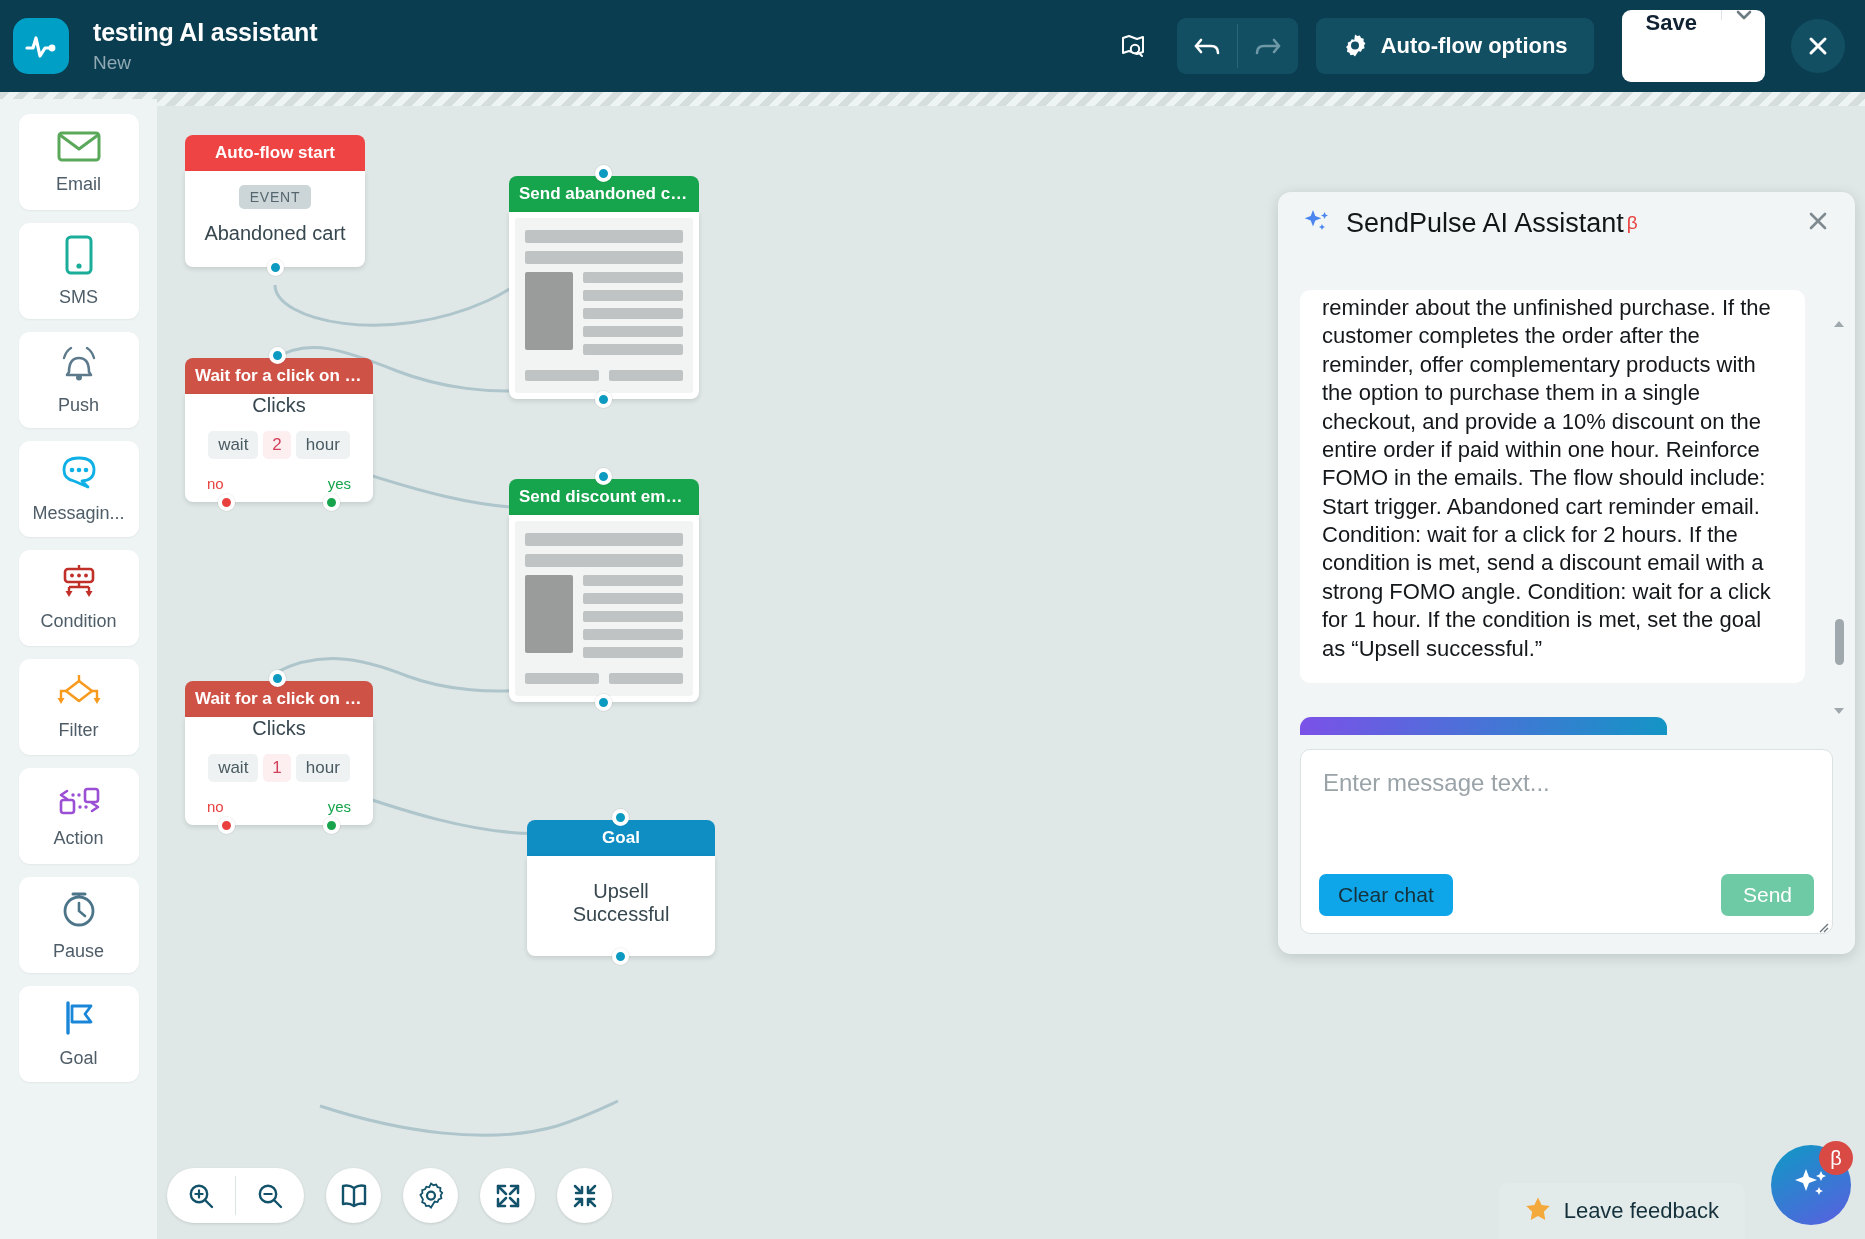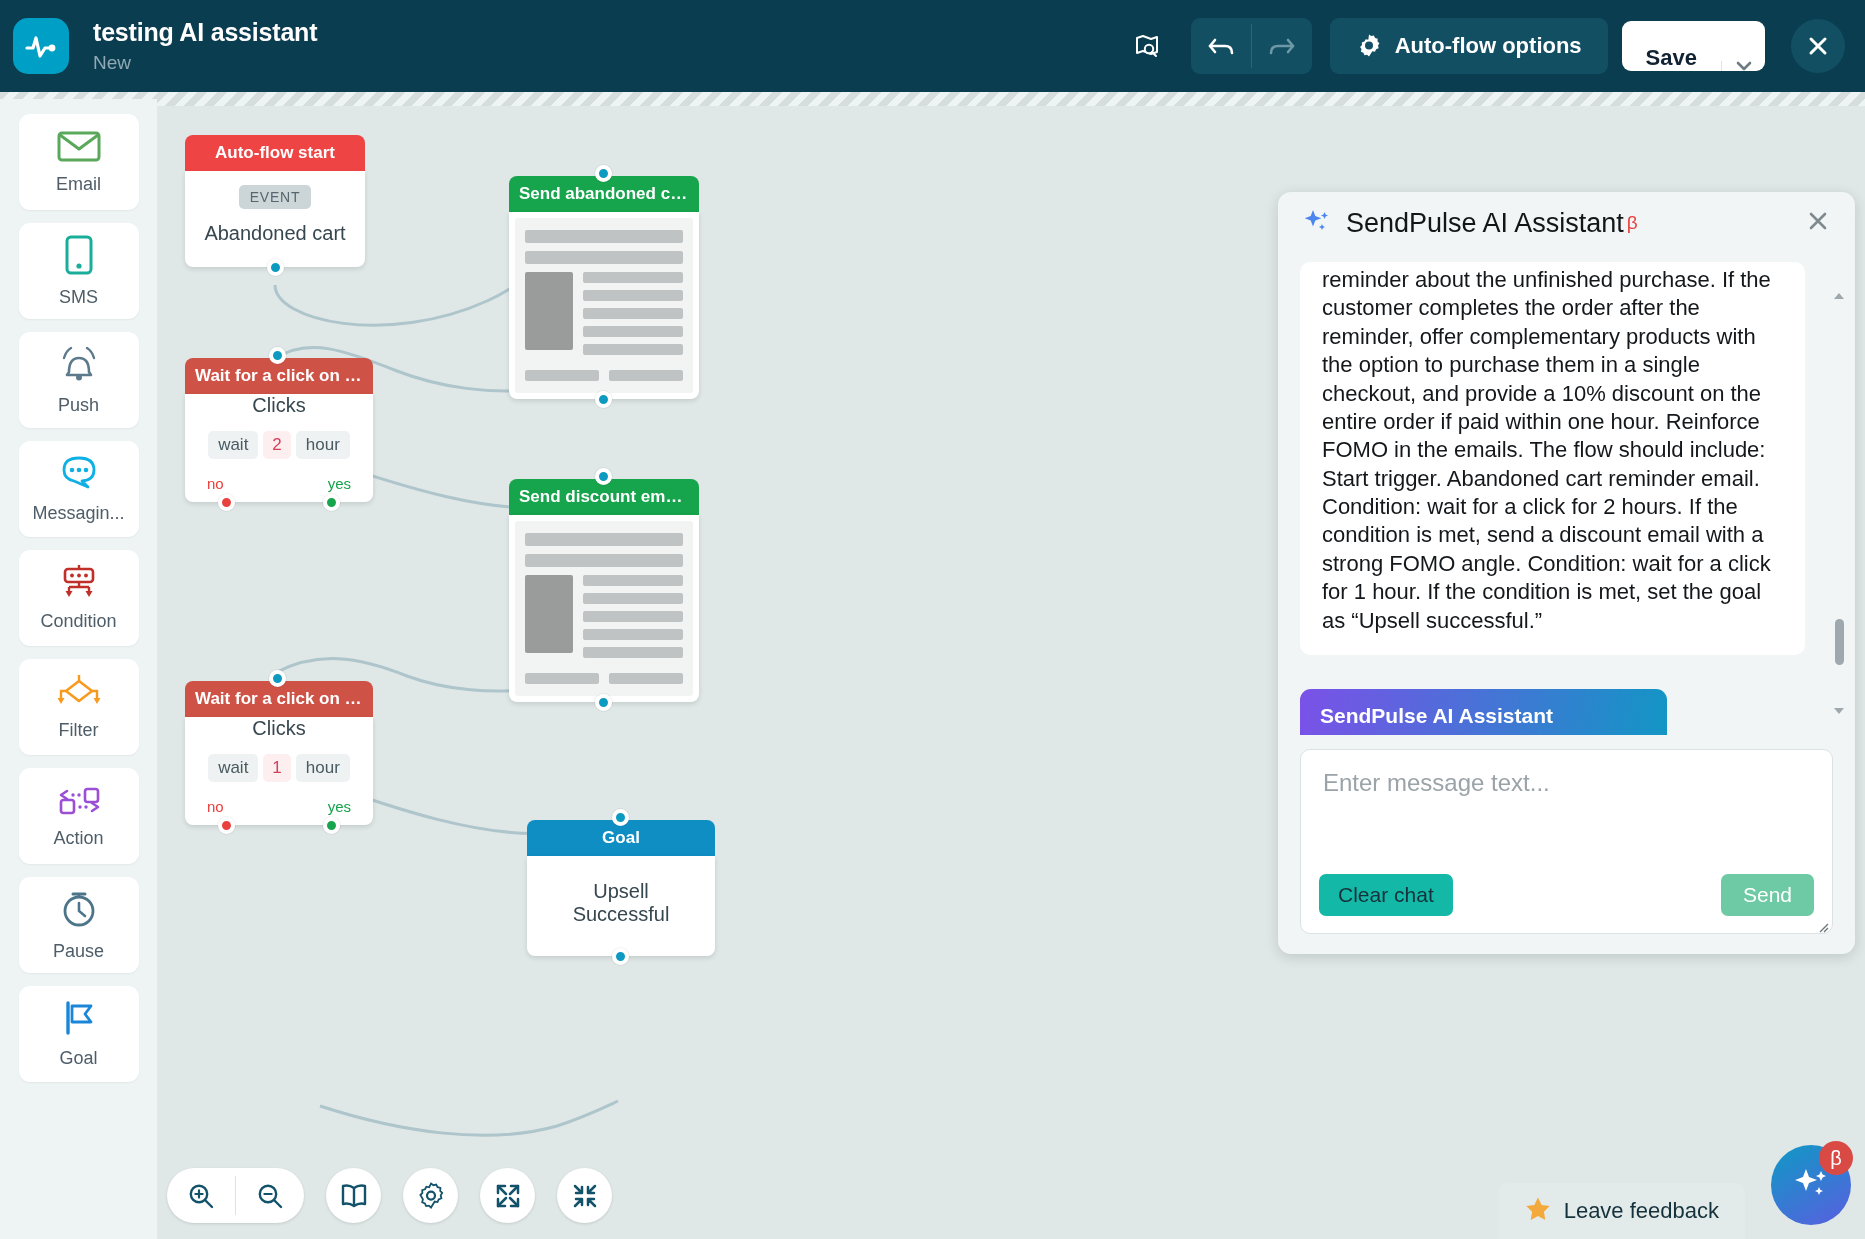--- a/index.html
+++ b/index.html
@@ -38,22 +38,22 @@
   #undo-redo-group .urbtn {
     width: 60px; height: 56px; display: flex; align-items: center; justify-content: center; cursor: pointer;
   }
   #undo-redo-group .divider { width: 1px; background: #2b6578; margin: 6px 0; }
   #autoflow-btn {
     margin-left: 18px; height: 56px; background: #124f63; border-radius: 9px;
     display: flex; align-items: center; gap: 13px; padding: 0 26px; cursor: pointer;
   }
   #autoflow-btn span { color: #fff; font-size: 22px; font-weight: bold; }
   #save-group {
-    margin-left: 14px; height: 50px; background: #fff; border-radius: 9px;
-    display: flex; align-items: flex-end; overflow: hidden; cursor: pointer;
+    margin-left: 28px; height: 72px; background: #fff; border-radius: 9px;
+    display: flex; align-items: flex-start; overflow: hidden; cursor: pointer;
   }
   #save-btn { display:flex; align-items:center; padding: 0 24px; font-size: 22px; font-weight: bold; color: #123; }
   #save-caret { width: 44px; display: flex; align-items: center; justify-content: center; border-left: 1px solid #dde3e6; }
   #close-btn {
     margin-left: 26px; width: 54px; height: 54px; border-radius: 50%;
     background: #124f63; display: flex; align-items: center; justify-content: center; cursor: pointer;
   }
 
   
   #stripe {
@@ -158,21 +158,21 @@
   
   #ai-panel {
     position: absolute; left: 1278px; top: 192px; width: 577px; height: 762px;
     background: #f1f5f5; border-radius: 13px; box-shadow: 0 3px 14px rgba(0,0,0,0.14);
     display: flex; flex-direction: column; overflow: hidden;
   }
   #ai-head { height: 62px; display: flex; align-items: center; padding: 0 24px; flex: none; }
   #ai-title { font-size: 27px; color: #121619; margin-left: 14px; }
   #ai-beta { color: #e8413e; font-size: 19px; vertical-align: super; margin-left: 3px; }
   #ai-close { margin-left: auto; cursor: pointer; }
-  #ai-body { flex: 1; position: relative; padding: 8px 22px; overflow: hidden; }
+  #ai-body { flex: 1; position: relative; padding: 8px 22px; overflow: hidden; margin-top: 28px; }
   #chat-scroll-area { height: 100%; padding-right: 28px; }
   .bubble-user {
     background: #fff; border-radius: 10px; padding: 4px 22px 20px;
     font-size: 22px; line-height: 1.29; color: #14181b;
   }
   .bubble-ai {
     margin-top: 34px; width: 367px;
     background: linear-gradient(100deg, #7b51e8 0%, #1097c4 100%);
     border-radius: 11px; padding: 15px 20px 19px; color: #fff;
   }
@@ -184,21 +184,21 @@
   #sb-up { top: -6px; } #sb-down { bottom: -6px; }
   #sb-thumb { position: absolute; left: 4px; width: 9px; height: 46px; bottom: 48px; background: #9fa8ad; border-radius: 5px; cursor: pointer; }
 
   #ai-input-wrap { flex: none; padding: 14px 22px 20px; }
   #ai-input-box {
     background: #fff; border: 1px solid #dbe2e4; border-radius: 10px;
     height: 185px; position: relative; padding: 19px 22px;
   }
   #ai-placeholder { font-size: 24px; color: #9aa3a8; }
   #clear-chat {
-    position: absolute; left: 18px; bottom: 17px; background: #14b8a6; color: #15323c;
+    position: absolute; left: 18px; bottom: 17px; background: #0ea5e9; color: #15323c;
     font-size: 21px; padding: 9px 19px; border-radius: 7px; cursor: pointer;
   }
   #send-btn {
     position: absolute; right: 18px; bottom: 17px; background: #6ecaa4; color: #fff;
     font-size: 21px; padding: 9px 22px; border-radius: 7px; cursor: pointer;
   }
   #resize-grip { position: absolute; right: 3px; bottom: 2px; width: 12px; height: 12px; cursor: nwse-resize; }
 
   
   #leave-feedback {

